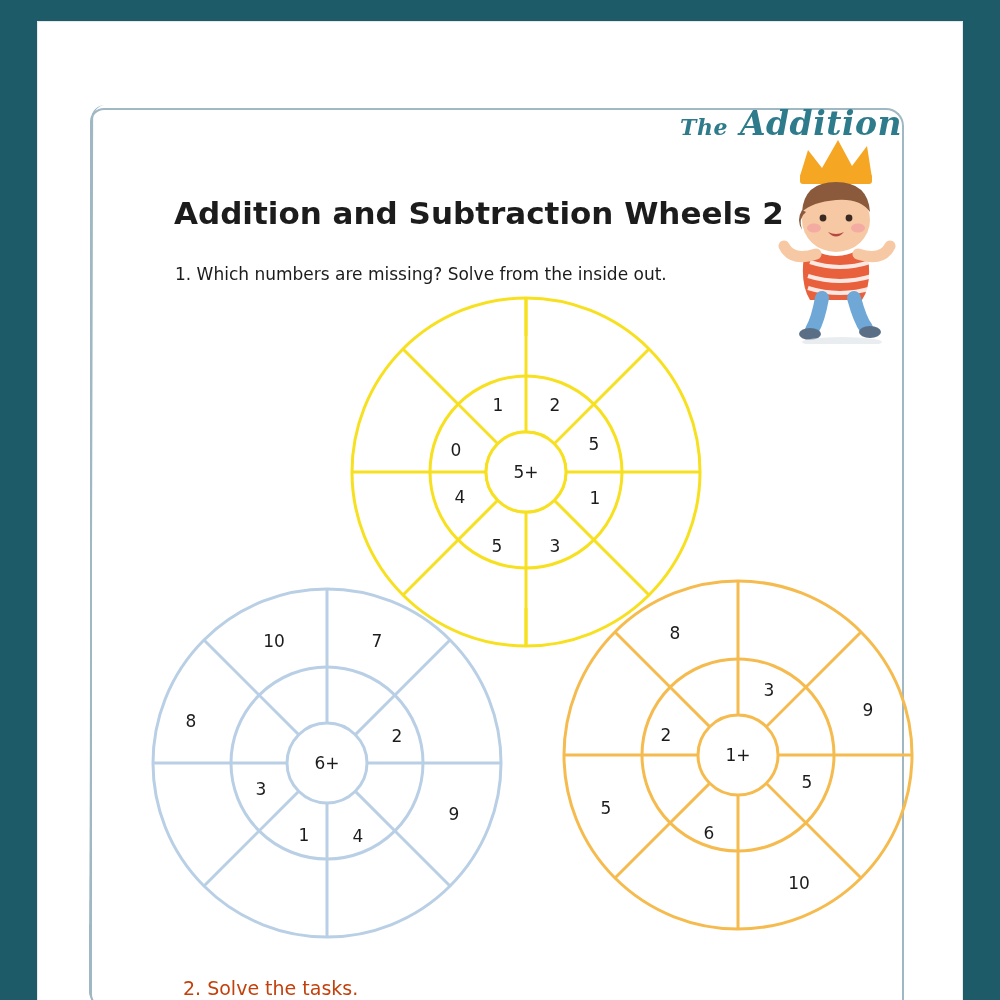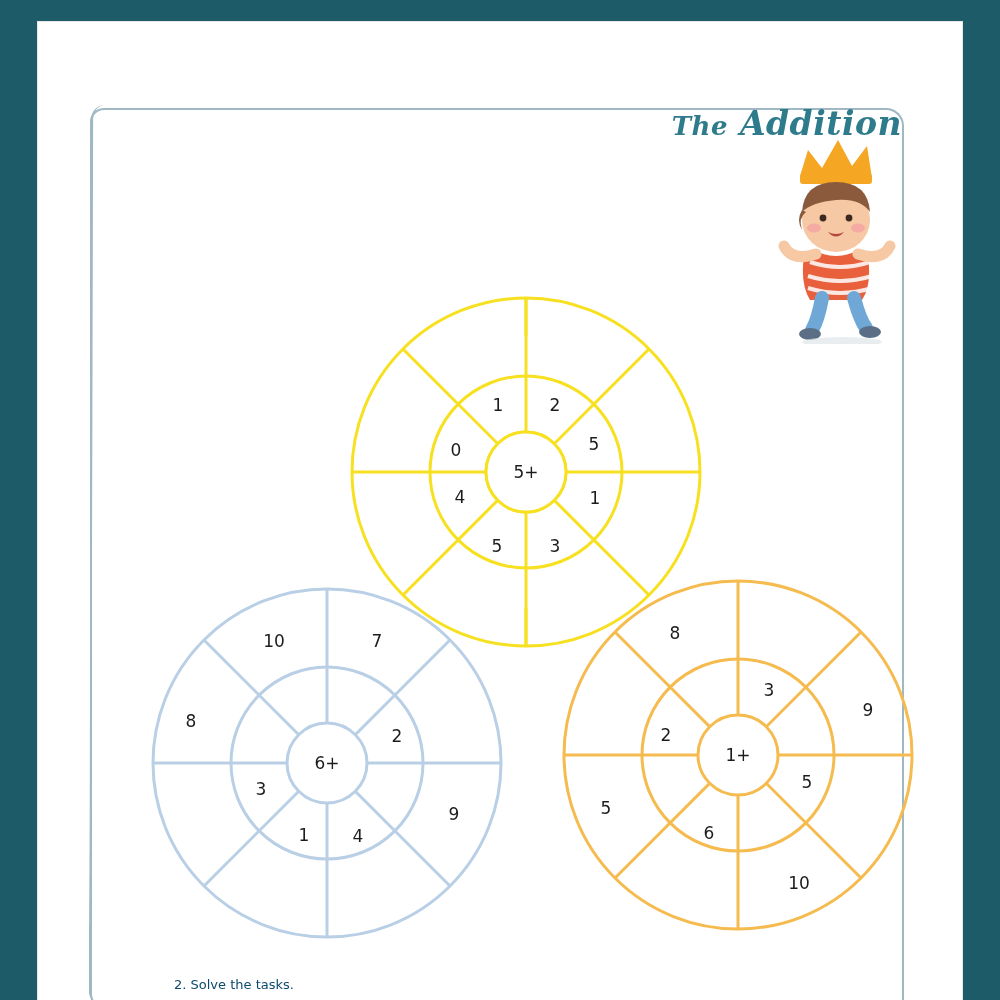--- a/index.html
+++ b/index.html
@@ -62,21 +62,21 @@
     top: 10px;
     font-family: "DejaVu Serif", serif;
     font-size: 33px;
     font-style: italic;
     font-weight: bold;
     color: #2e7b8c;
     letter-spacing: 0.5px;
     white-space: nowrap;
   }
   .logo-text .the {
-    font-size: 26px;
+    font-size: 22px;
   }
 
   
   .title {
     position: absolute;
     left: 136px;
     top: 152px;
     font-size: 31px;
     color: #1c1c1c;
     font-family: "DejaVu Sans", sans-serif;
@@ -84,24 +84,24 @@
   }
   .task1 {
     position: absolute;
     left: 137px;
     top: 242px;
     font-size: 17px;
     color: #1c1c1c;
   }
   .task2 {
     position: absolute;
-    left: 136px;
+    left: 145px;
     top: 955px;
-    font-size: 13px;
-    color: #0c4a6e;
+    font-size: 19px;
+    color: #c2410c;
   }
 
   .wheel {
     position: absolute;
   }
   .wheel svg { display: block; }
   .wheel-label {
     position: absolute;
     font-size: 17px;
     color: #1c1c1c;
@@ -155,21 +155,23 @@
 
         <path d="M172 204 q-4 22 -10 32" stroke="#6fa8d6" stroke-width="14" fill="none" stroke-linecap="round"></path>
         <path d="M204 204 q6 22 12 30" stroke="#6fa8d6" stroke-width="14" fill="none" stroke-linecap="round"></path>
         <ellipse cx="160" cy="240" rx="11" ry="6" fill="#5a6f86"></ellipse>
         <ellipse cx="220" cy="238" rx="11" ry="6" fill="#5a6f86"></ellipse>
         <ellipse cx="192" cy="248" rx="40" ry="5" fill="#dfe6ea" opacity="0.7"></ellipse>
       </g>
     </svg>
   </div>
 
-
+  <h1 class="title">Addition and Subtraction Wheels 2</h1>
+
+  <div class="task1">1. Which numbers are missing? Solve from the inside out.</div>
 
   <div class="wheel" style="left:312px; top:274px;">
     <svg width="352" height="352" viewBox="0 0 352 352">
       <g fill="none" stroke="#f7e020" stroke-width="3">
         <circle cx="176" cy="176" r="174"></circle>
         <circle cx="176" cy="176" r="96"></circle>
         <circle cx="176" cy="176" r="40"></circle>
         <line x1="176" y1="2" x2="176" y2="350"></line>
         <line x1="2" y1="176" x2="350" y2="176"></line>
         <line x1="53" y1="53" x2="299" y2="299"></line>

